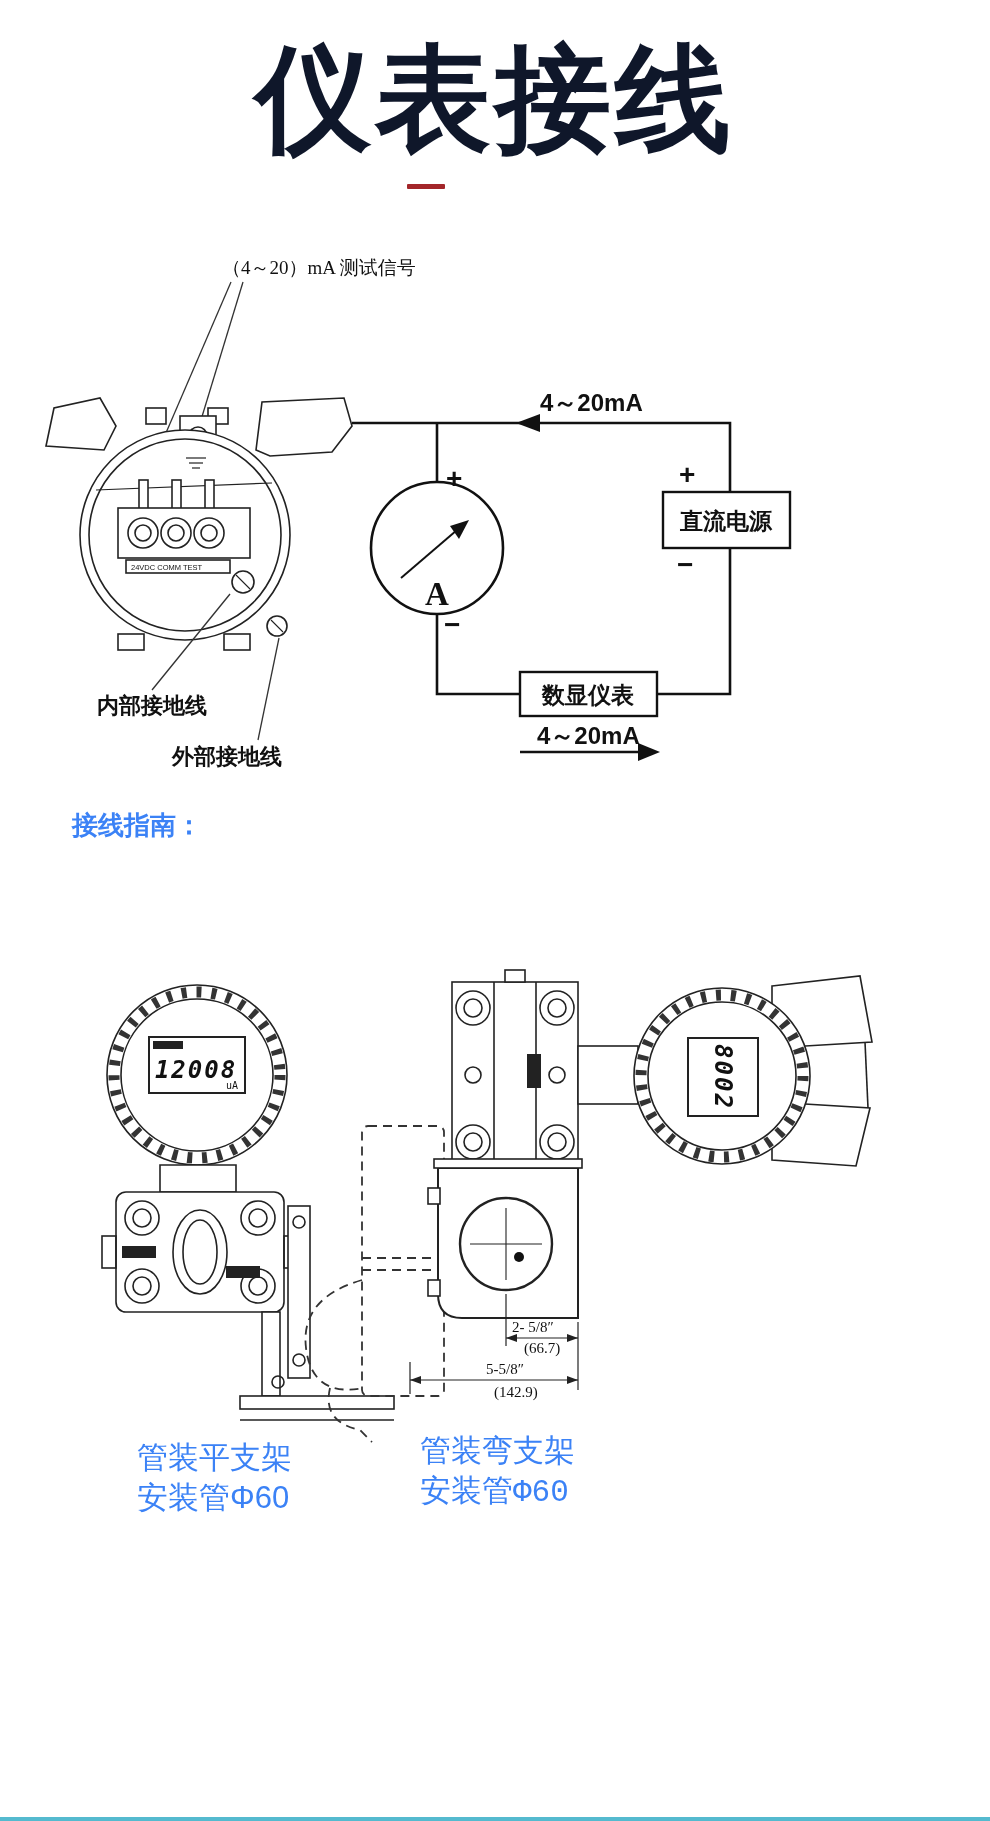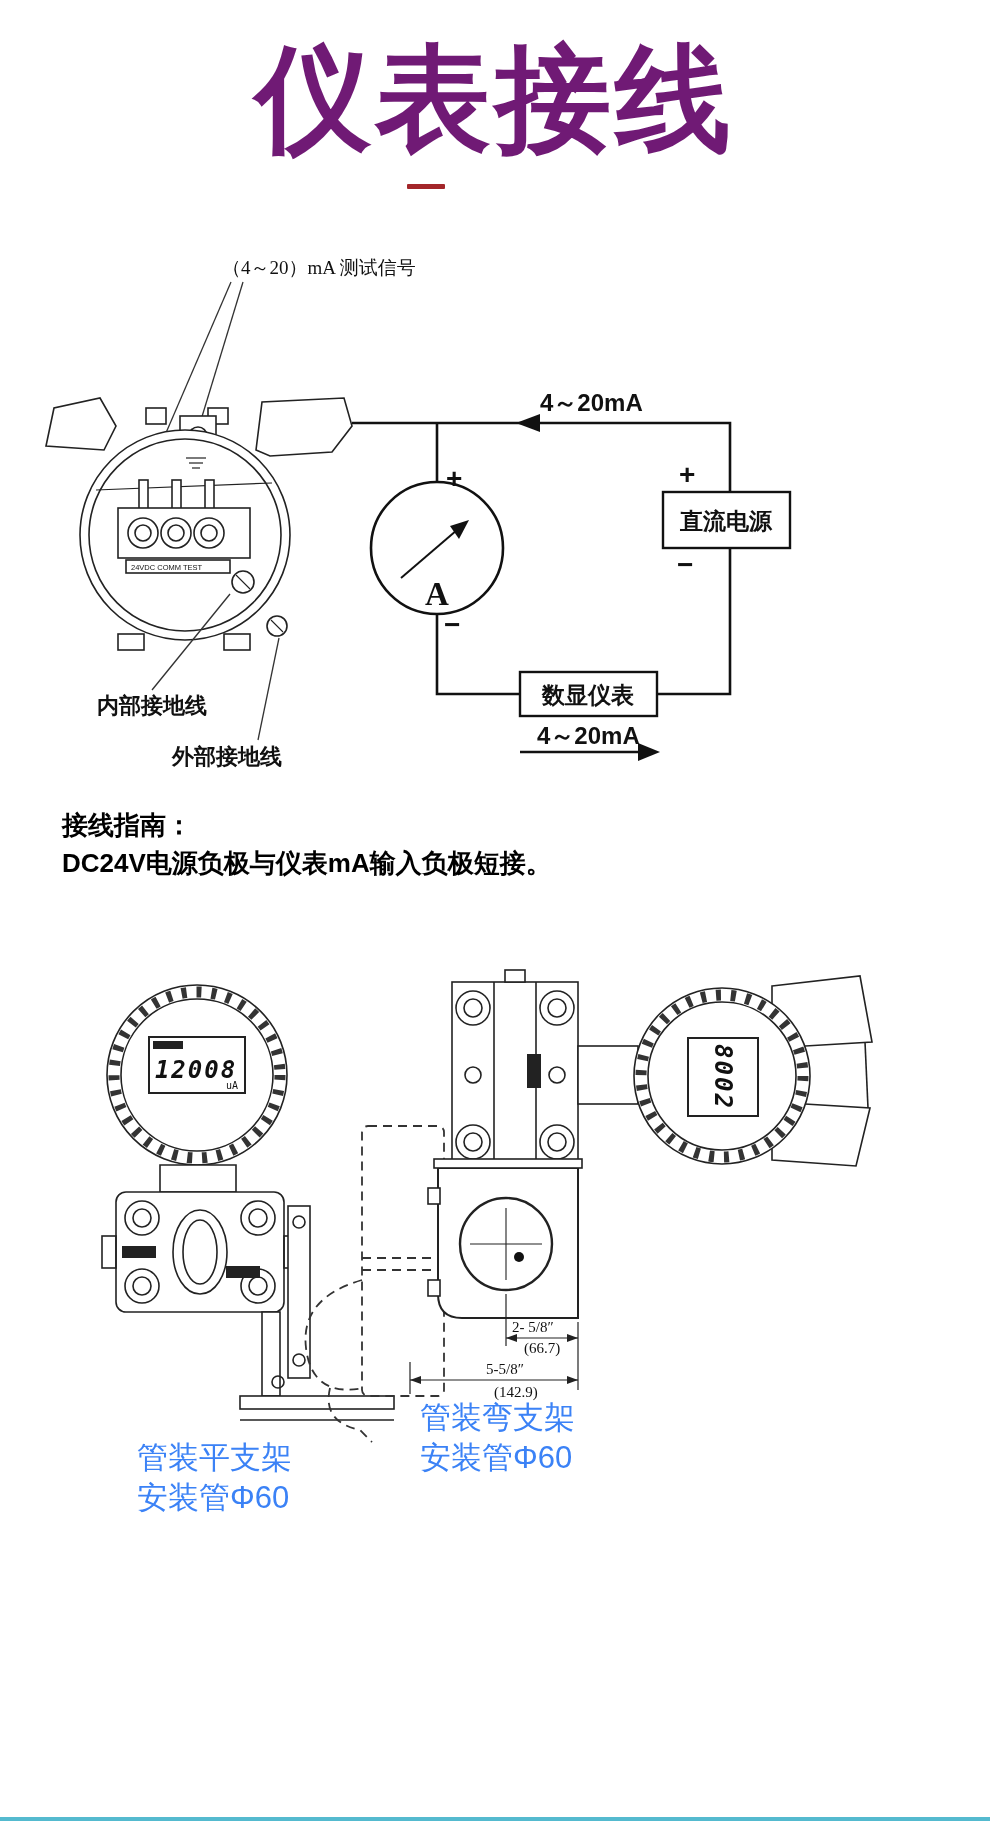--- a/index.html
+++ b/index.html
@@ -2,21 +2,21 @@
 <html><head>
 <meta charset="utf-8">
 <style>
   * { margin:0; padding:0; box-sizing:border-box; }
   html,body { background:#ffffff; }
   body { font-family:"Liberation Sans", sans-serif; }
   .page { position:relative; width:990px; height:1821px; background:#ffffff; overflow:hidden; margin:0 auto; }
 
   .title {
     position:absolute; top:22px; left:0; width:100%;
-    text-align:center; font-size:116px; font-weight:900; color:#701a75;
+    text-align:center; font-size:116px; font-weight:900; color:#0f172a;
     letter-spacing:4px; font-family:Liberation Mono, monospace;
   }
   .accent-dash {
     position:absolute; left:407px; top:184px; width:38px; height:5px;
     background:#a3262a; border-radius:1px;
   }
 
   .wiring-svg { position:absolute; left:0; top:230px; }
   .mount-svg  { position:absolute; left:0; top:950px; }
 
@@ -25,27 +25,27 @@
   .t-loop    { font-size:24px; font-weight:600; }
   .t-sign    { font-size:28px; font-weight:700; }
   .t-ammeter { font-size:33px; font-weight:600; font-family:"Liberation Serif", serif; }
   .t-box     { font-size:23px; font-weight:600; }
   .t-ground  { font-size:22px; font-weight:700; }
   .t-tiny    { font-size:7.5px; }
   .t-dim     { font-size:15px; font-family:"Liberation Serif", serif; }
   .t-lcd     { font-size:24px; font-style:italic; letter-spacing:2px; font-family:"DejaVu Sans Mono", monospace; font-weight:700; }
   .t-lcd-unit{ font-size:10px; font-family:"DejaVu Sans Mono", monospace; }
 
-  .guide { position:absolute; left:62px; top:806px; color:#000000; }
+  .guide { position:absolute; left:72px; top:806px; color:#3b82f6; }
   .guide-heading { font-size:26px; font-weight:700; line-height:38px; }
   .guide-line    { font-size:26px; font-weight:600; line-height:38px; }
 
   .caption { position:absolute; font-size:31px; font-weight:500; color:#3b82f6; line-height:40px; }
   .caption-left  { left:137px; top:1438px; }
-  .caption-right { left:420px; top:1398px; }
+  .caption-right { left:420px; top:1433px;font-family:Liberation Mono, monospace; }
 
   .footer-strip { position:absolute; left:0; bottom:0; width:100%; height:4px; background:#54bacf; }
 </style>
 </head>
 <body>
 
 <div class="page">
 
   <h1 class="title">仪表接线</h1>
   <div class="accent-dash"></div>
@@ -133,21 +133,20 @@
     <g stroke="#333" stroke-width="1.3">
       <line x1="152" y1="460" x2="230" y2="364"></line>
       <line x1="258" y1="510" x2="279" y2="408"></line>
     </g>
     <text x="97" y="483" class="t-ground">内部接地线</text>
     <text x="172" y="534" class="t-ground">外部接地线</text>
   </svg>
 
   <div class="guide">
     <div class="guide-heading">接线指南：</div>
-    <div class="guide-line">DC24V电源负极与仪表mA输入负极短接。</div>
   </div>
 
   <svg class="mount-svg" width="990" height="620" viewBox="0 0 990 620">
 
     <g stroke="#222" stroke-width="1.6" fill="none">
       <circle cx="197" cy="125" r="90" fill="#fff"></circle>
       <circle cx="197" cy="125" r="83" stroke="#333" stroke-width="11" stroke-dasharray="5 10"></circle>
       <circle cx="197" cy="125" r="76" fill="#fff"></circle>
       <rect x="149" y="87" width="96" height="56" fill="#fff" stroke-width="2"></rect>
       <rect x="153" y="91" width="30" height="8" fill="#222" stroke="none"></rect>

